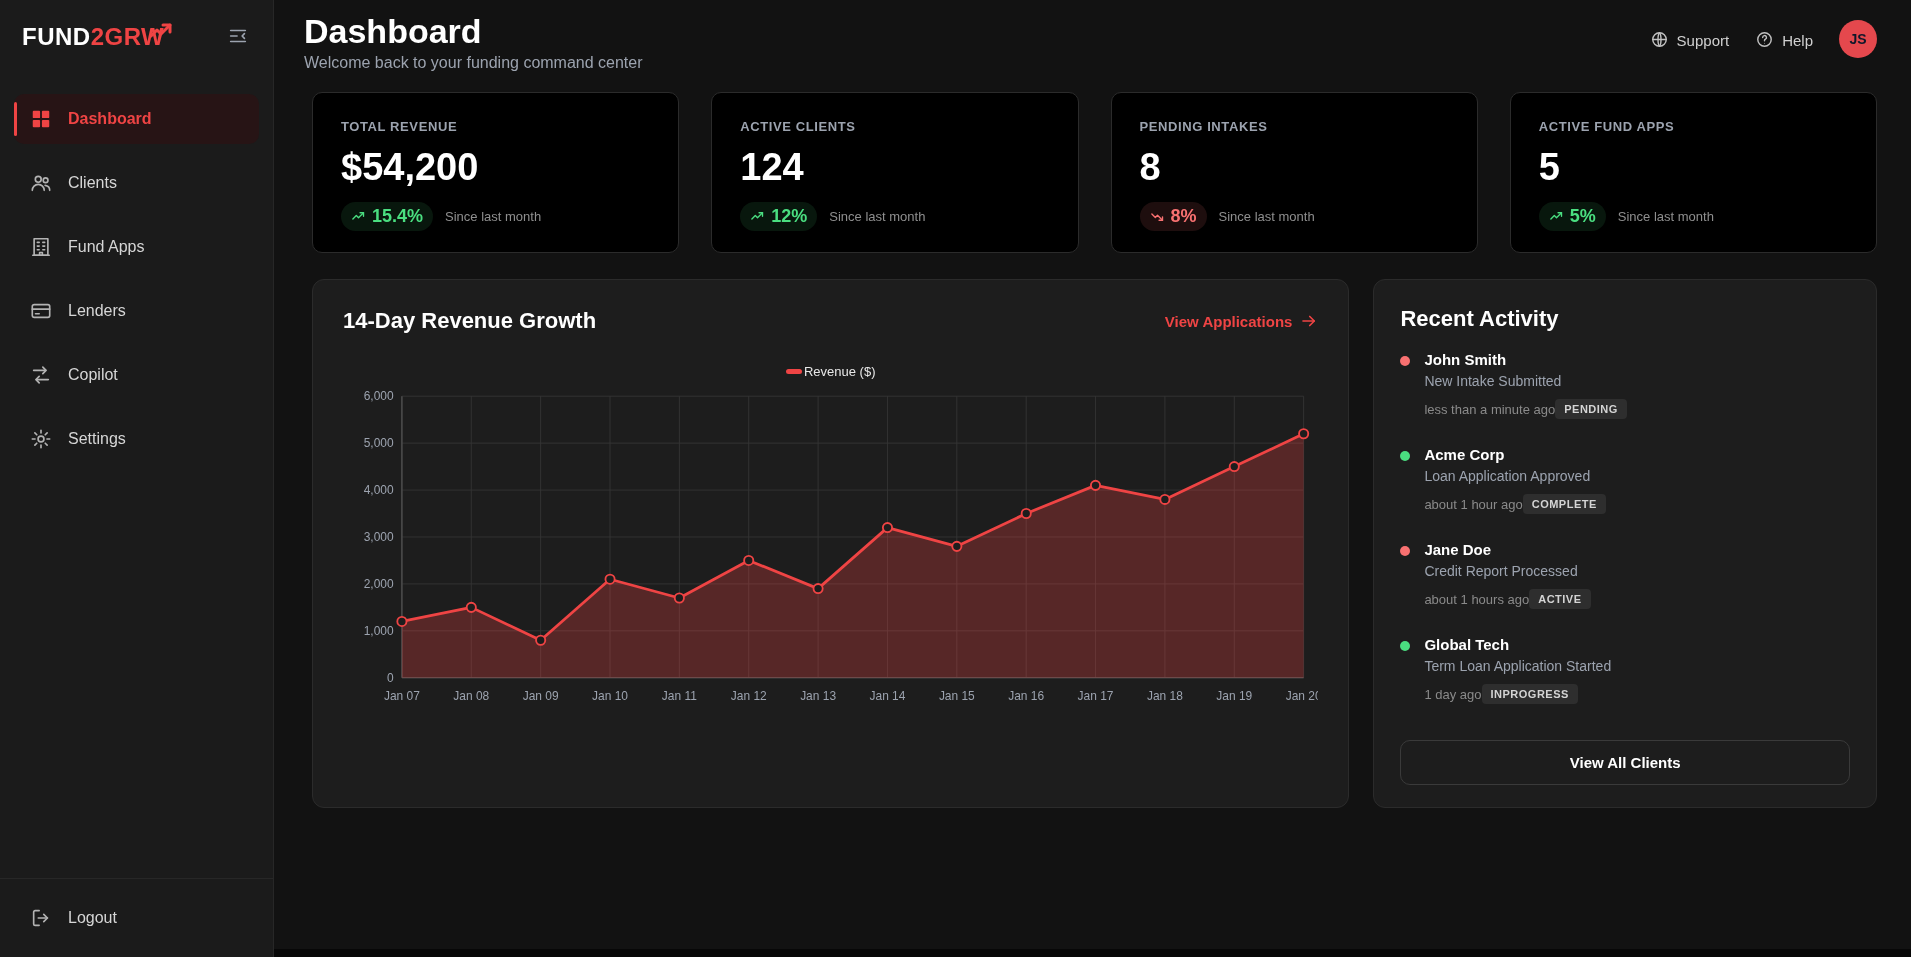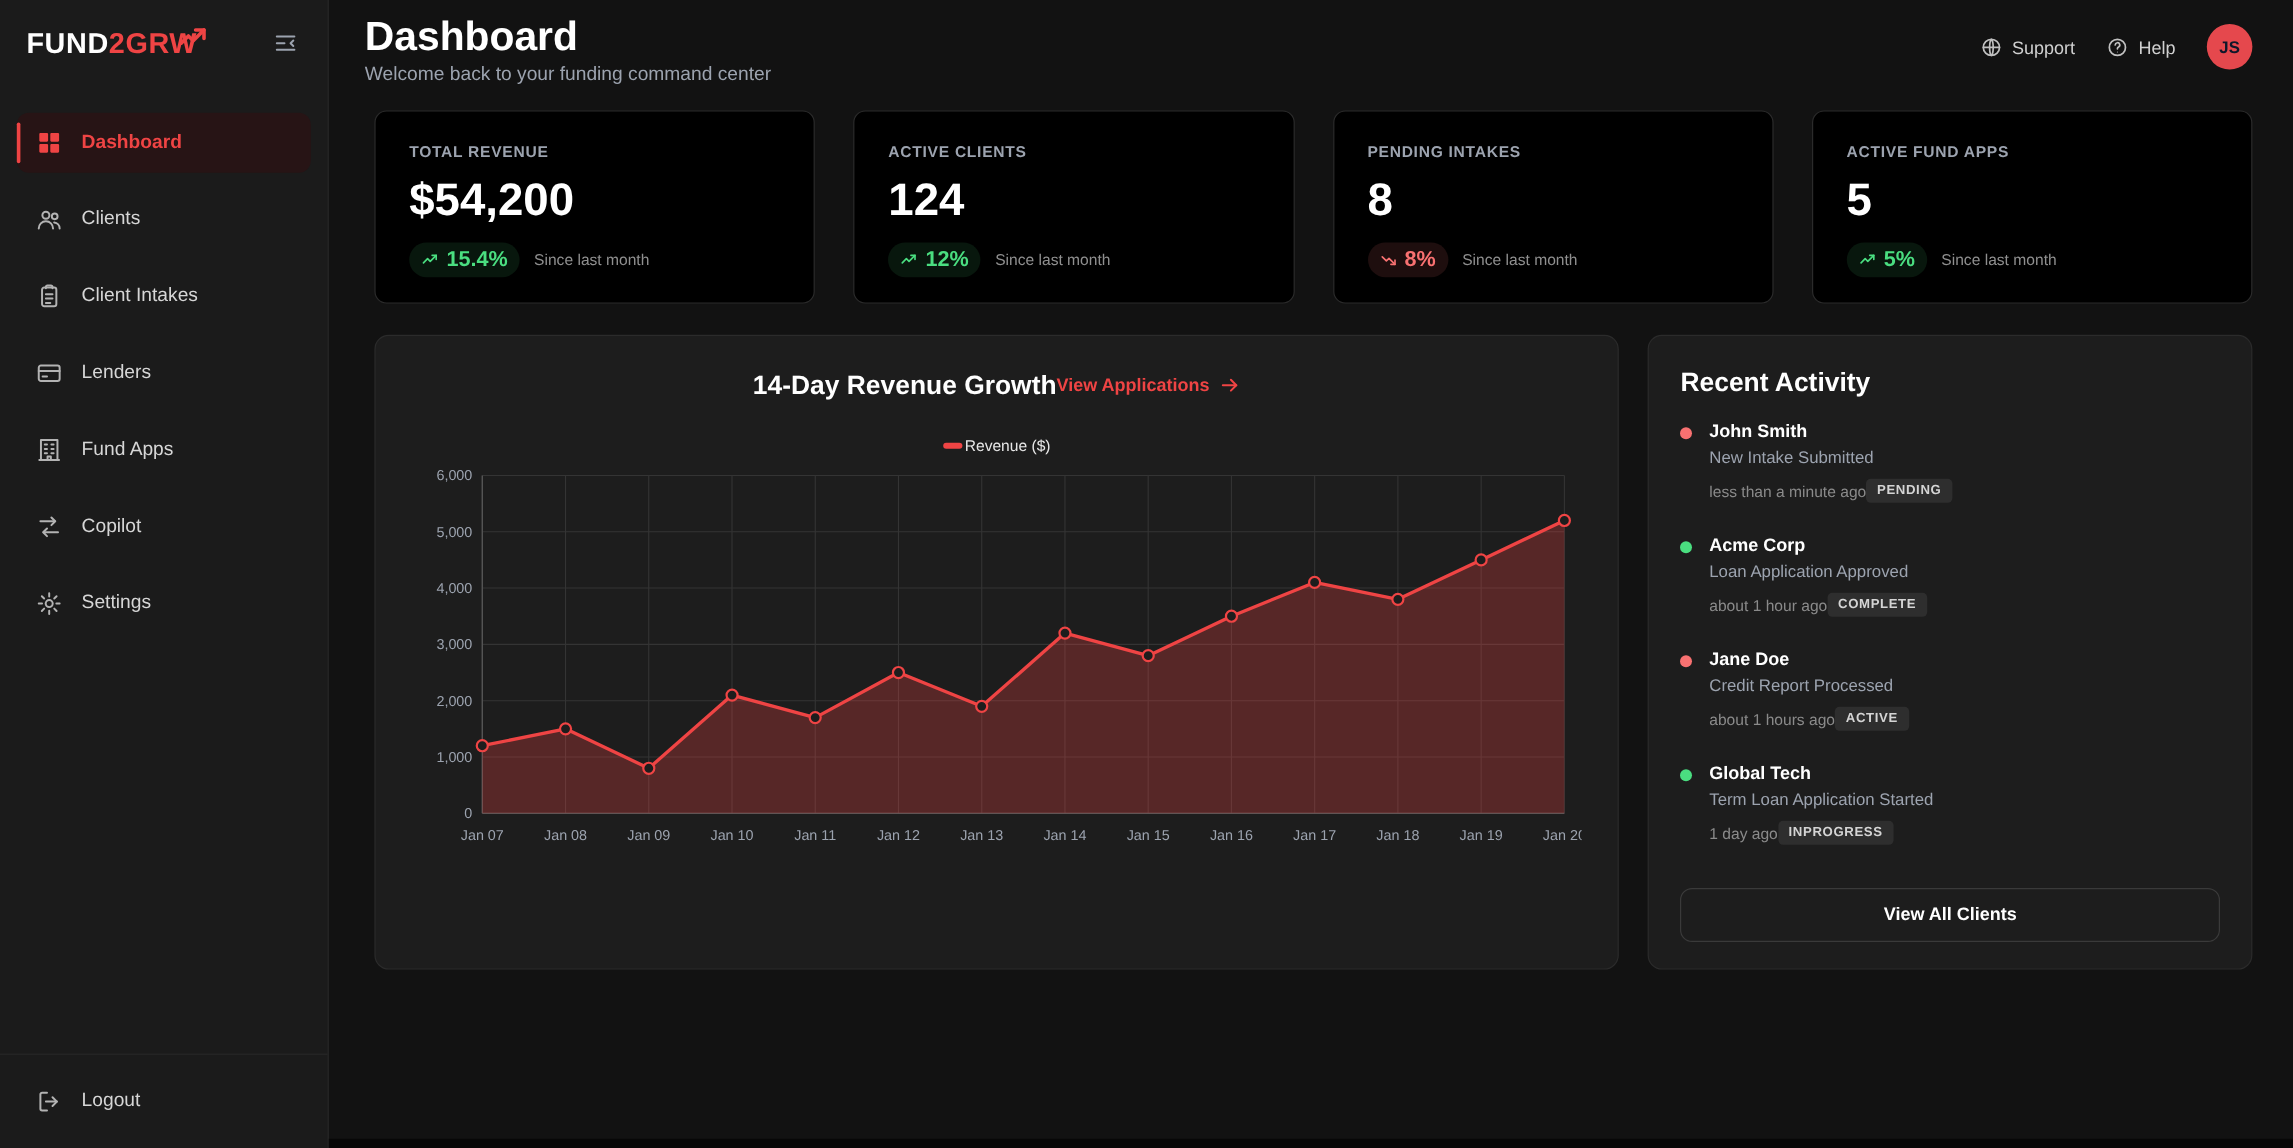--- a/index.html
+++ b/index.html
@@ -55,21 +55,21 @@
     padding:4px 10px;border-radius:999px}
   .trend-badge .t-icon{width:15px;height:15px}
   .trend-up{color:var(--positive);background:rgba(74,222,128,.1)}
   .trend-down{color:var(--negative);background:rgba(248,113,113,.12)}
   .stat-caption{font-size:13px;color:#8f8f8f}
 
   
   .content-row{display:grid;grid-template-columns:2.06fr 1fr;gap:24px;padding:26px 34px 0 38px;align-items:start}
   .card{background:#1d1d1d;border:1px solid #2b2b2b;border-radius:12px}
   .chart-card{padding:28px 30px 24px;height:529px}
-  .chart-header{display:flex;align-items:center;justify-content:center}
+  .chart-header{display:flex;align-items:center;justify-content:space-between}
   .card-title{font-size:22px;font-weight:800}
   .view-apps-link{display:flex;align-items:center;gap:8px;color:var(--accent);font-weight:700;font-size:15px;
     cursor:pointer;background:none;border:none;font-family:inherit}
   .view-apps-link .va-icon{width:18px;height:18px}
   .legend{display:flex;align-items:center;justify-content:center;gap:2px;margin:30px 0 8px}
   .legend-swatch{width:16px;height:5px;border-radius:3px;background:var(--accent)}
   .legend-label{font-size:13px;color:#e8e8e8}
   #revenue-chart{width:100%;height:auto;display:block}
   #revenue-chart .grid{stroke:#343434;stroke-width:1}
   #revenue-chart .axis{stroke:#575757;stroke-width:1.2}
@@ -142,52 +142,42 @@
             <svg viewBox="0 0 24 24" fill="none" stroke="currentColor" stroke-width="1.8" stroke-linecap="round" stroke-linejoin="round">
               <circle cx="9" cy="8" r="3.2"></circle>
               <path d="M2.5 20c0-3.6 2.9-6.5 6.5-6.5s6.5 2.9 6.5 6.5"></path>
               <circle cx="17" cy="9" r="2.6"></circle>
               <path d="M16.5 14.6c2.9.4 5 2.7 5 5.4"></path>
             </svg>
           </span>
           <span class="nav-label">Clients</span>
         </div>
 
-        <div class="nav-item">
-          <span class="nav-icon" data-icon="client-intakes-icon">
-            <svg viewBox="0 0 24 24" fill="none" stroke="currentColor" stroke-width="1.8" stroke-linecap="round" stroke-linejoin="round">
-              <rect x="5.5" y="4" width="13" height="17" rx="2"></rect>
-              <path d="M9 4.5v-1A1.5 1.5 0 0 1 10.5 2h3A1.5 1.5 0 0 1 15 3.5v1"></path>
-              <path d="M9 10h6M9 14h6M9 18h4"></path>
-            </svg>
-          </span>
-          <span class="nav-label">Client Intakes</span>
-        </div>
-
-        <div class="nav-item">
-          <span class="nav-icon" data-icon="lenders-icon">
-            <svg viewBox="0 0 24 24" fill="none" stroke="currentColor" stroke-width="1.8" stroke-linecap="round" stroke-linejoin="round">
-              <rect x="2.5" y="5" width="19" height="14" rx="2"></rect>
-              <path d="M2.5 10h19"></path>
-              <path d="M6 15h4"></path>
-            </svg>
-          </span>
-          <span class="nav-label">Lenders</span>
-        </div>
 
         <div class="nav-item">
           <span class="nav-icon" data-icon="fund-apps-icon">
             <svg viewBox="0 0 24 24" fill="none" stroke="currentColor" stroke-width="1.8" stroke-linecap="round" stroke-linejoin="round">
               <rect x="4.5" y="3" width="15" height="18"></rect>
               <path d="M3 21h18"></path>
               <path d="M8 7h2M8 11h2M8 15h2M14 7h2M14 11h2M14 15h2"></path>
               <path d="M10.5 21v-3h3v3"></path>
             </svg>
           </span>
           <span class="nav-label">Fund Apps</span>
+        </div>
+
+        <div class="nav-item">
+          <span class="nav-icon" data-icon="lenders-icon">
+            <svg viewBox="0 0 24 24" fill="none" stroke="currentColor" stroke-width="1.8" stroke-linecap="round" stroke-linejoin="round">
+              <rect x="2.5" y="5" width="19" height="14" rx="2"></rect>
+              <path d="M2.5 10h19"></path>
+              <path d="M6 15h4"></path>
+            </svg>
+          </span>
+          <span class="nav-label">Lenders</span>
         </div>
 
         <div class="nav-item">
           <span class="nav-icon" data-icon="copilot-icon">
             <svg viewBox="0 0 24 24" fill="none" stroke="currentColor" stroke-width="1.8" stroke-linecap="round" stroke-linejoin="round">
               <path d="M4 7h13"></path>
               <path d="M14 3.5 17.5 7 14 10.5"></path>
               <path d="M20 17H7"></path>
               <path d="M10 13.5 6.5 17l3.5 3.5"></path>
             </svg>

